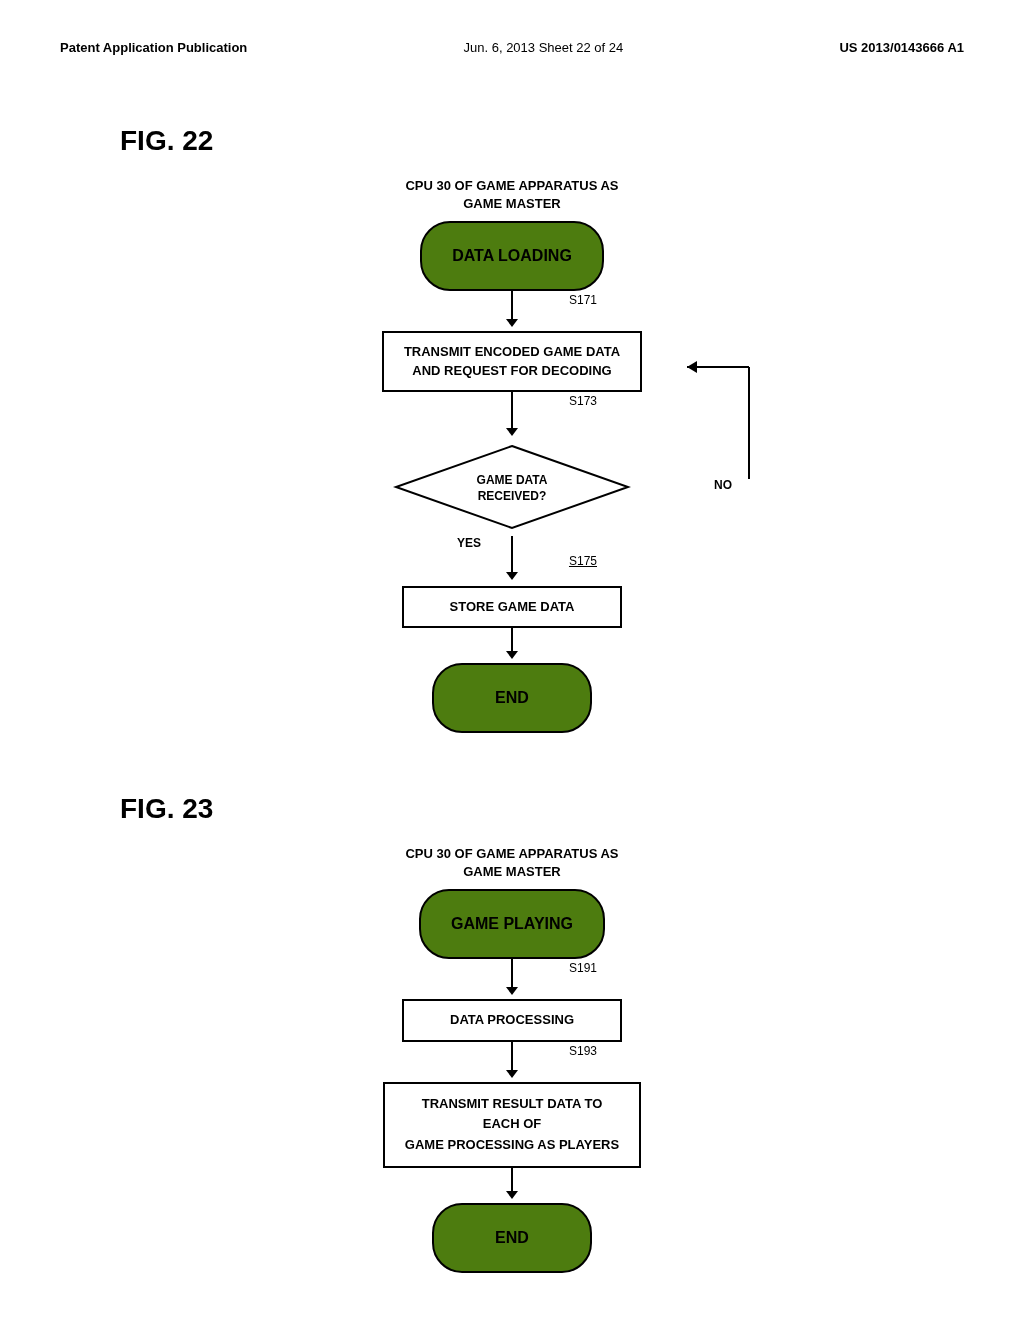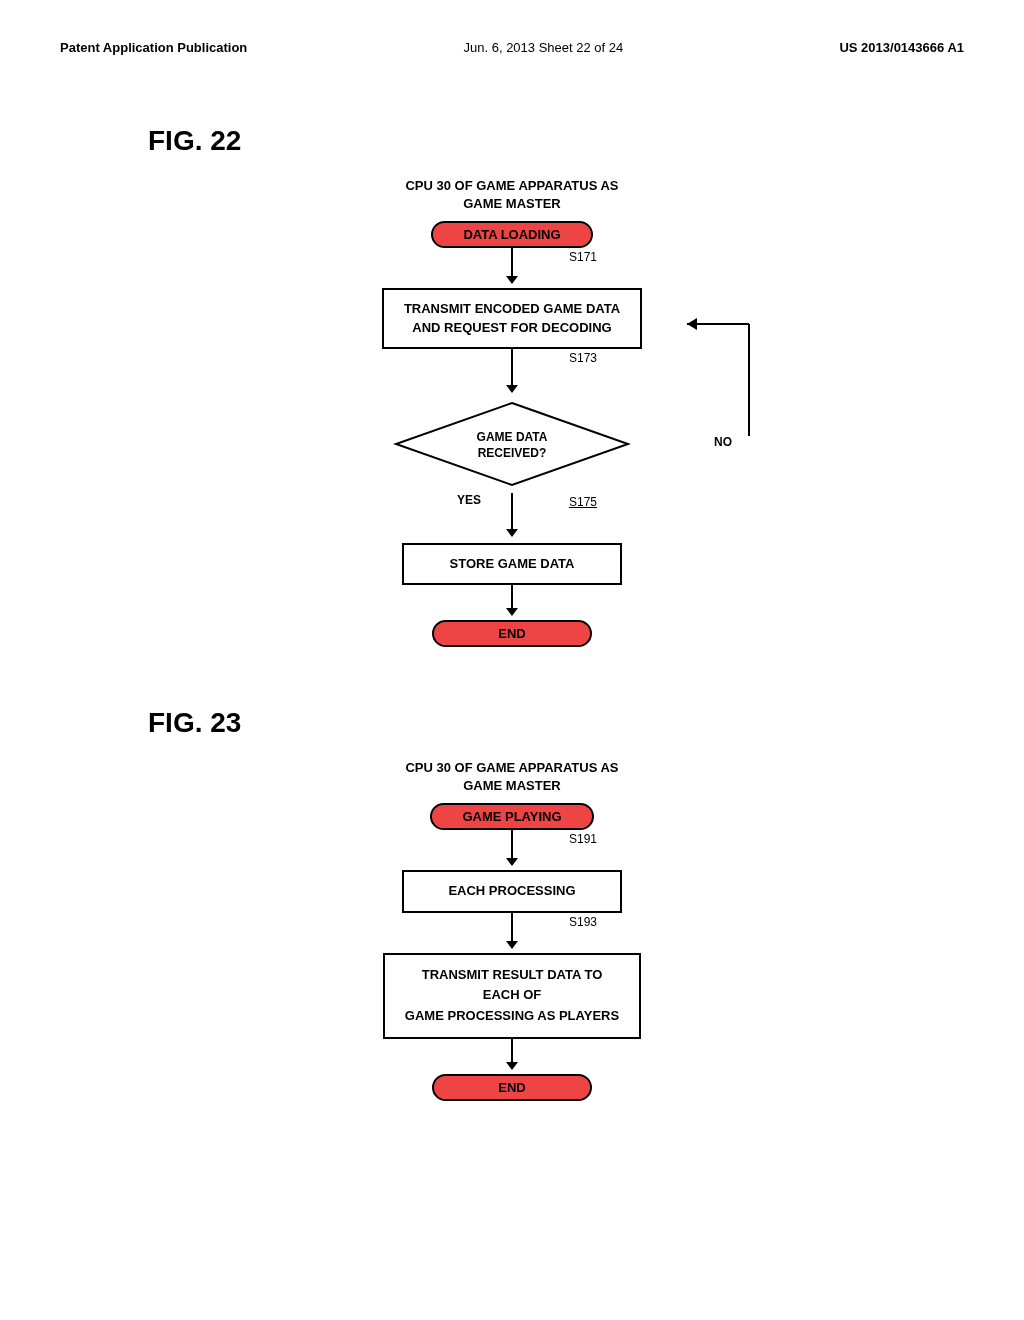--- a/index.html
+++ b/index.html
@@ -29,44 +29,44 @@
     .header-right { font-weight: bold; }
 
     .fig-section {
       margin-bottom: 60px;
     }
     .fig-label {
       font-size: 28px;
       font-weight: bold;
       font-family: Arial, sans-serif;
       margin-bottom: 20px;
-      margin-left: 88px;
+      margin-left: 60px;
     }
     .flowchart {
       display: flex;
       flex-direction: column;
       align-items: center;
       position: relative;
     }
     .flowchart-title {
       text-align: center;
       font-size: 13px;
       font-weight: bold;
       margin-bottom: 8px;
       line-height: 1.4;
     }
     
     .shape-rounded {
       border: 2px solid #000;
       border-radius: 30px;
-      padding: 4px 30px;
+      padding: 24px 30px;
       text-align: center;
-      font-size: 13px;
-      font-weight: bold;
-      background: #ef4444;
+      font-size: 16px;
+      font-weight: bold;
+      background: #4d7c0f;
       min-width: 160px;
     }
     .shape-rect {
       border: 2px solid #000;
       padding: 10px 20px;
       text-align: center;
       font-size: 13px;
       font-weight: bold;
       background: #fff;
       min-width: 220px;
@@ -133,21 +133,21 @@
 
           <polygon points="10,20 20,14 20,26" fill="black"></polygon>
         </svg>
       </div>
 
       <div style="position:relative; height:50px; display:flex; flex-direction:column; align-items:center; width:40px;">
         <div style="width:2px; height:14px; background:#000;"></div>
         <div style="position:absolute; left:-35px; top:0px; font-size:12px; font-weight:bold;">YES</div>
         <div style="width:2px; height:22px; background:#000;"></div>
         <div style="width:0; height:0; border-left:6px solid transparent; border-right:6px solid transparent; border-top:8px solid #000;"></div>
-        <div style="position:absolute; right:-65px; top:2px; font-size:12px;text-decoration:underline;">S175</div>
+        <div style="position:absolute; right:-65px; top:18px; font-size:12px;text-decoration:underline;">S175</div>
       </div>
 
       <div class="shape-rect" style="min-width:220px;">STORE GAME DATA</div>
 
       <div style="height:35px; display:flex; flex-direction:column; align-items:center; width:40px;">
         <div style="width:2px; height:23px; background:#000;"></div>
         <div style="width:0; height:0; border-left:6px solid transparent; border-right:6px solid transparent; border-top:8px solid #000;"></div>
       </div>
 
       <div class="shape-rounded">END</div>
@@ -165,21 +165,21 @@
       </div>
 
       <div class="shape-rounded">GAME PLAYING</div>
 
       <div style="position:relative; height:40px; display:flex; flex-direction:column; align-items:center; width:40px;">
         <div style="width:2px; height:28px; background:#000;"></div>
         <div style="width:0; height:0; border-left:6px solid transparent; border-right:6px solid transparent; border-top:8px solid #000;"></div>
         <div style="position:absolute; right:-65px; top:2px; font-size:12px;">S191</div>
       </div>
 
-      <div class="shape-rect" style="min-width:220px;">EACH PROCESSING</div>
+      <div class="shape-rect" style="min-width:220px;">DATA PROCESSING</div>
 
       <div style="position:relative; height:40px; display:flex; flex-direction:column; align-items:center; width:40px;">
         <div style="width:2px; height:28px; background:#000;"></div>
         <div style="width:0; height:0; border-left:6px solid transparent; border-right:6px solid transparent; border-top:8px solid #000;"></div>
         <div style="position:absolute; right:-65px; top:2px; font-size:12px;">S193</div>
       </div>
 
       <div class="shape-rect" style="min-width:240px; line-height:1.6;">
         <span>TRANSMIT RESULT DATA TO</span><br>
         <span>EACH OF</span><br>

